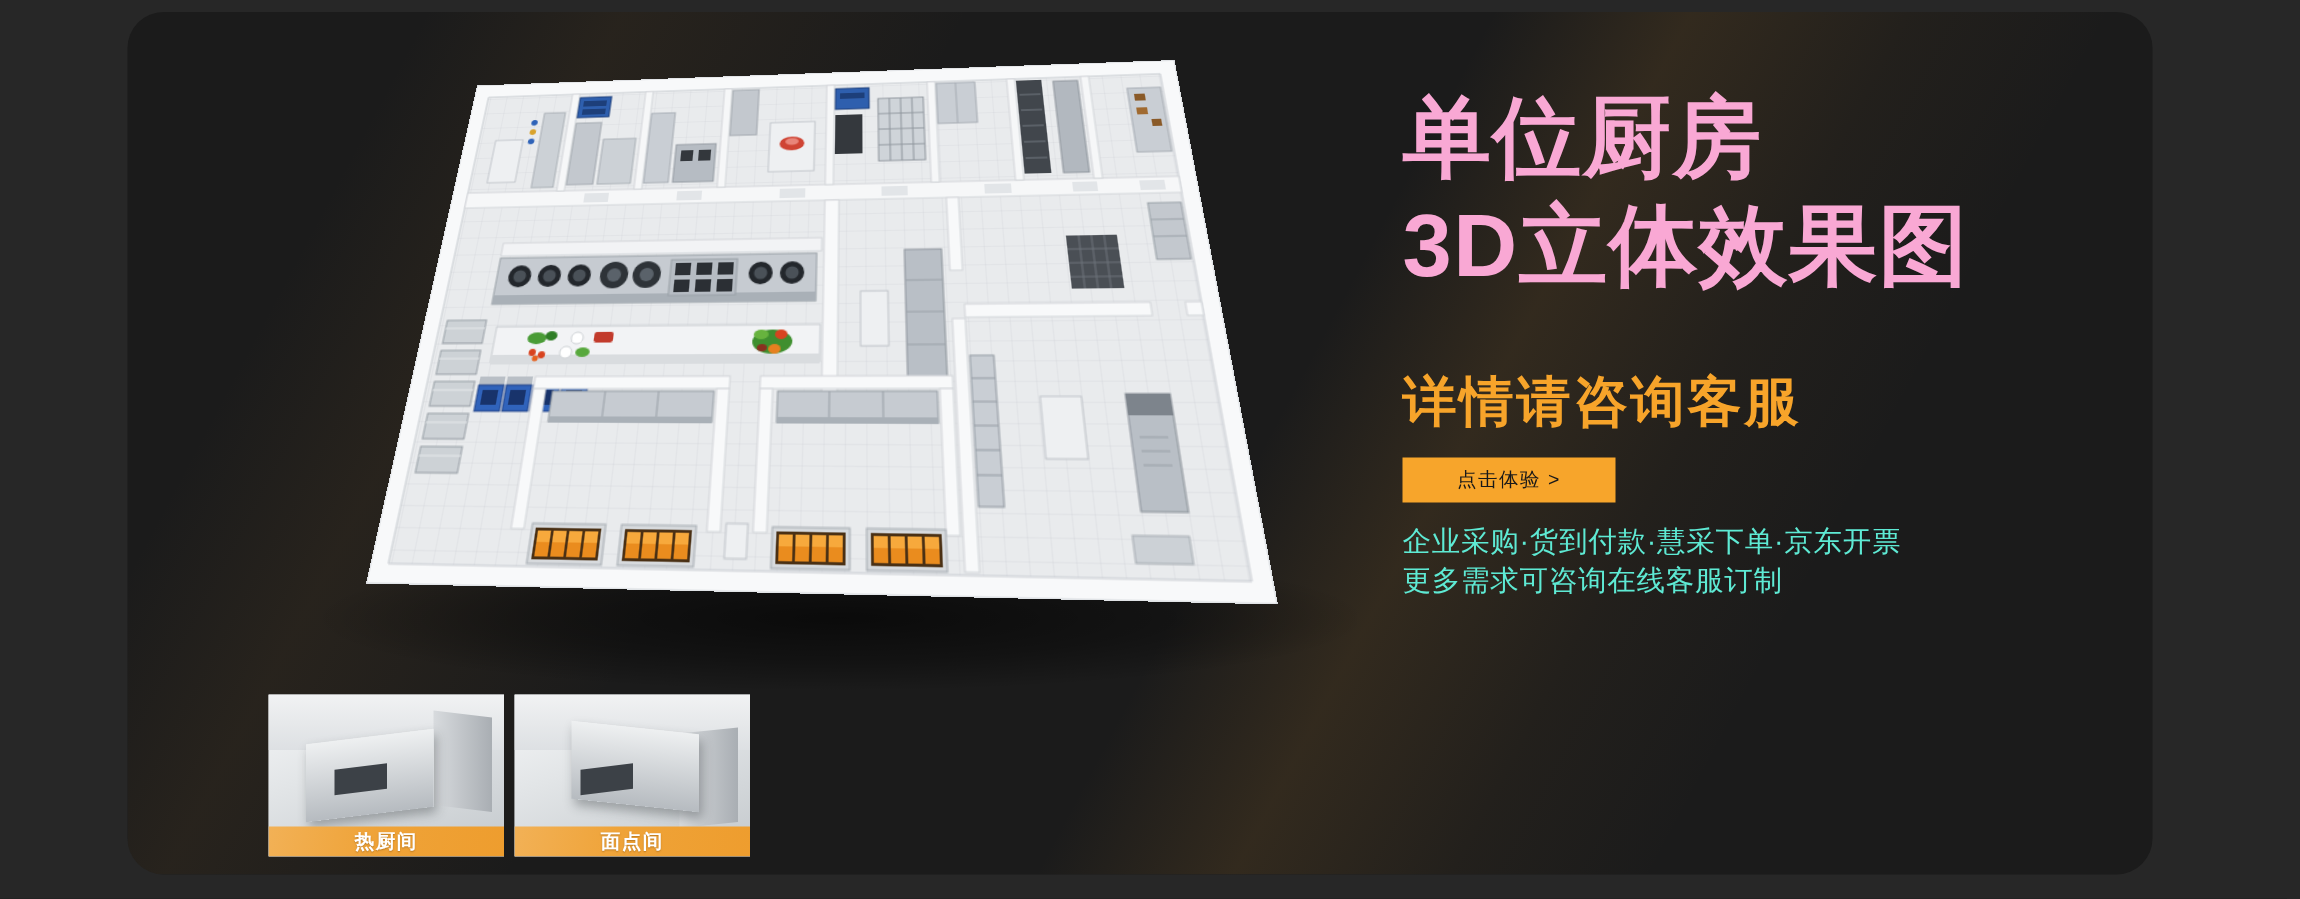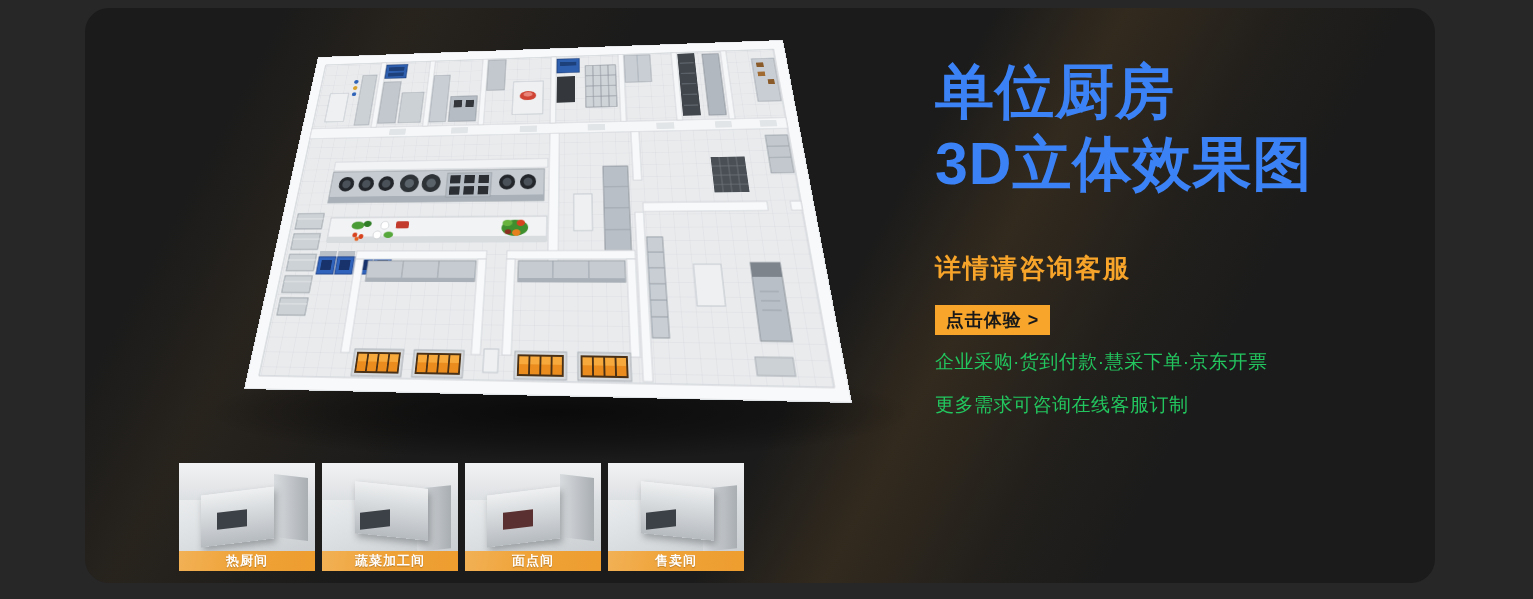--- a/index.html
+++ b/index.html
@@ -34,33 +34,33 @@
     position:absolute; left:0; top:0; width:640px; height:440px;
     transform-origin:0 0;
     transform: matrix3d(0.63277,-0.031354,0,-0.00011979,
                         -0.29378,0.55431,0,-0.00051475,
                         0,0,1,0,
                         318,57,0,1);
   }
 
   
   .hero { position:absolute; left:935px; top:56px; width:480px; color:#f4f4f4; }
-  .hero h1 { font-size:59px; line-height:72px; font-weight:900; letter-spacing:1px; color:#3b82f6; }
-  .hero .subtitle { margin-top:46px; font-size:26px; line-height:44px; font-weight:800; letter-spacing:2px; }
+  .hero h1 { font-size:59px; line-height:72px; font-weight:900; letter-spacing:1px; color:#f9a8d4; }
+  .hero .subtitle { margin-top:46px; font-size:36px; line-height:44px; font-weight:800; letter-spacing:2px; }
   .hero .cta {
-    margin-top:15px; width:115px; height:30px; border:none; cursor:pointer;
+    margin-top:15px; width:142px; height:30px; border:none; cursor:pointer;
     display:flex; align-items:center; justify-content:center;
-    font-family:inherit; font-size:18px; font-weight:700; color:#191919; letter-spacing:1px;
-  }
-  .hero .note { margin-top:15px; font-size:19px; line-height:23px; color:#22c55e; letter-spacing:0.5px; }
-  .hero .note + .note { margin-top:20px; }
+    font-family:inherit; font-size:13px; font-weight:400; color:#191919; letter-spacing:1px;
+  }
+  .hero .note { margin-top:15px; font-size:19px; line-height:23px; color:#5eead4; letter-spacing:0.5px; }
+  .hero .note + .note { margin-top:3px; }
 
   
   .thumbs { position:absolute; left:179px; top:463px; display:flex; gap:7px; }
-  .thumb { position:relative; width:136px; height:108px; overflow:hidden; cursor:pointer; background:#cfd3d6; }
+  .thumb { position:relative; width:157px; height:108px; overflow:hidden; cursor:pointer; background:#cfd3d6; }
   .thumb .art { position:absolute; inset:0;
     background:linear-gradient(160deg,#f6f7f8 0%,#e2e5e7 40%,#c3c8cc 100%); }
   .thumb .art-wall { position:absolute; left:0; top:0; width:100%; height:34%;
     background:linear-gradient(180deg,#f1f2f3,#dde0e3); }
   .thumb .art-box1 { position:absolute; left:16%; top:26%; width:54%; height:48%;
     background:linear-gradient(180deg,#eef0f1,#b6bbc0); box-shadow:2px 4px 7px rgba(40,45,50,0.35);
     transform:skewY(-7deg); }
   .thumb .art-box2 { position:absolute; right:5%; top:12%; width:25%; height:58%;
     background:linear-gradient(90deg,#d8dbde,#a9aeb3); transform:skewY(7deg); }
   .thumb .art-dark { position:absolute; left:28%; top:44%; width:22%; height:16%;
@@ -361,54 +361,32 @@
         <div class="art-wall"></div>
         <div class="art-box2"></div>
         <div class="art-box1"></div>
         <div class="art-dark"></div>
       </div>
       <div class="label-band">
         <span>热厨间</span>
       </div>
     </div>
 
-    <div class="thumb">
-      <div class="art">
-        <div class="art-wall"></div>
-        <div class="art-box2"></div>
-        <div class="art-box1"></div>
-        <div class="art-dark"></div>
-      </div>
-      <div class="label-band">
-        <span>蔬菜加工间</span>
-      </div>
-    </div>
 
 
     <div class="thumb">
       <div class="art">
         <div class="art-wall"></div>
         <div class="art-box2"></div>
         <div class="art-box1"></div>
         <div class="art-dark"></div>
       </div>
       <div class="label-band">
         <span>面点间</span>
       </div>
     </div>
 
 
-    <div class="thumb">
-      <div class="art">
-        <div class="art-wall"></div>
-        <div class="art-box2"></div>
-        <div class="art-box1"></div>
-        <div class="art-dark"></div>
-      </div>
-      <div class="label-band">
-        <span>售卖间</span>
-      </div>
-    </div>
 
 
   </div>
 
 </div>
 
 </body></html>

